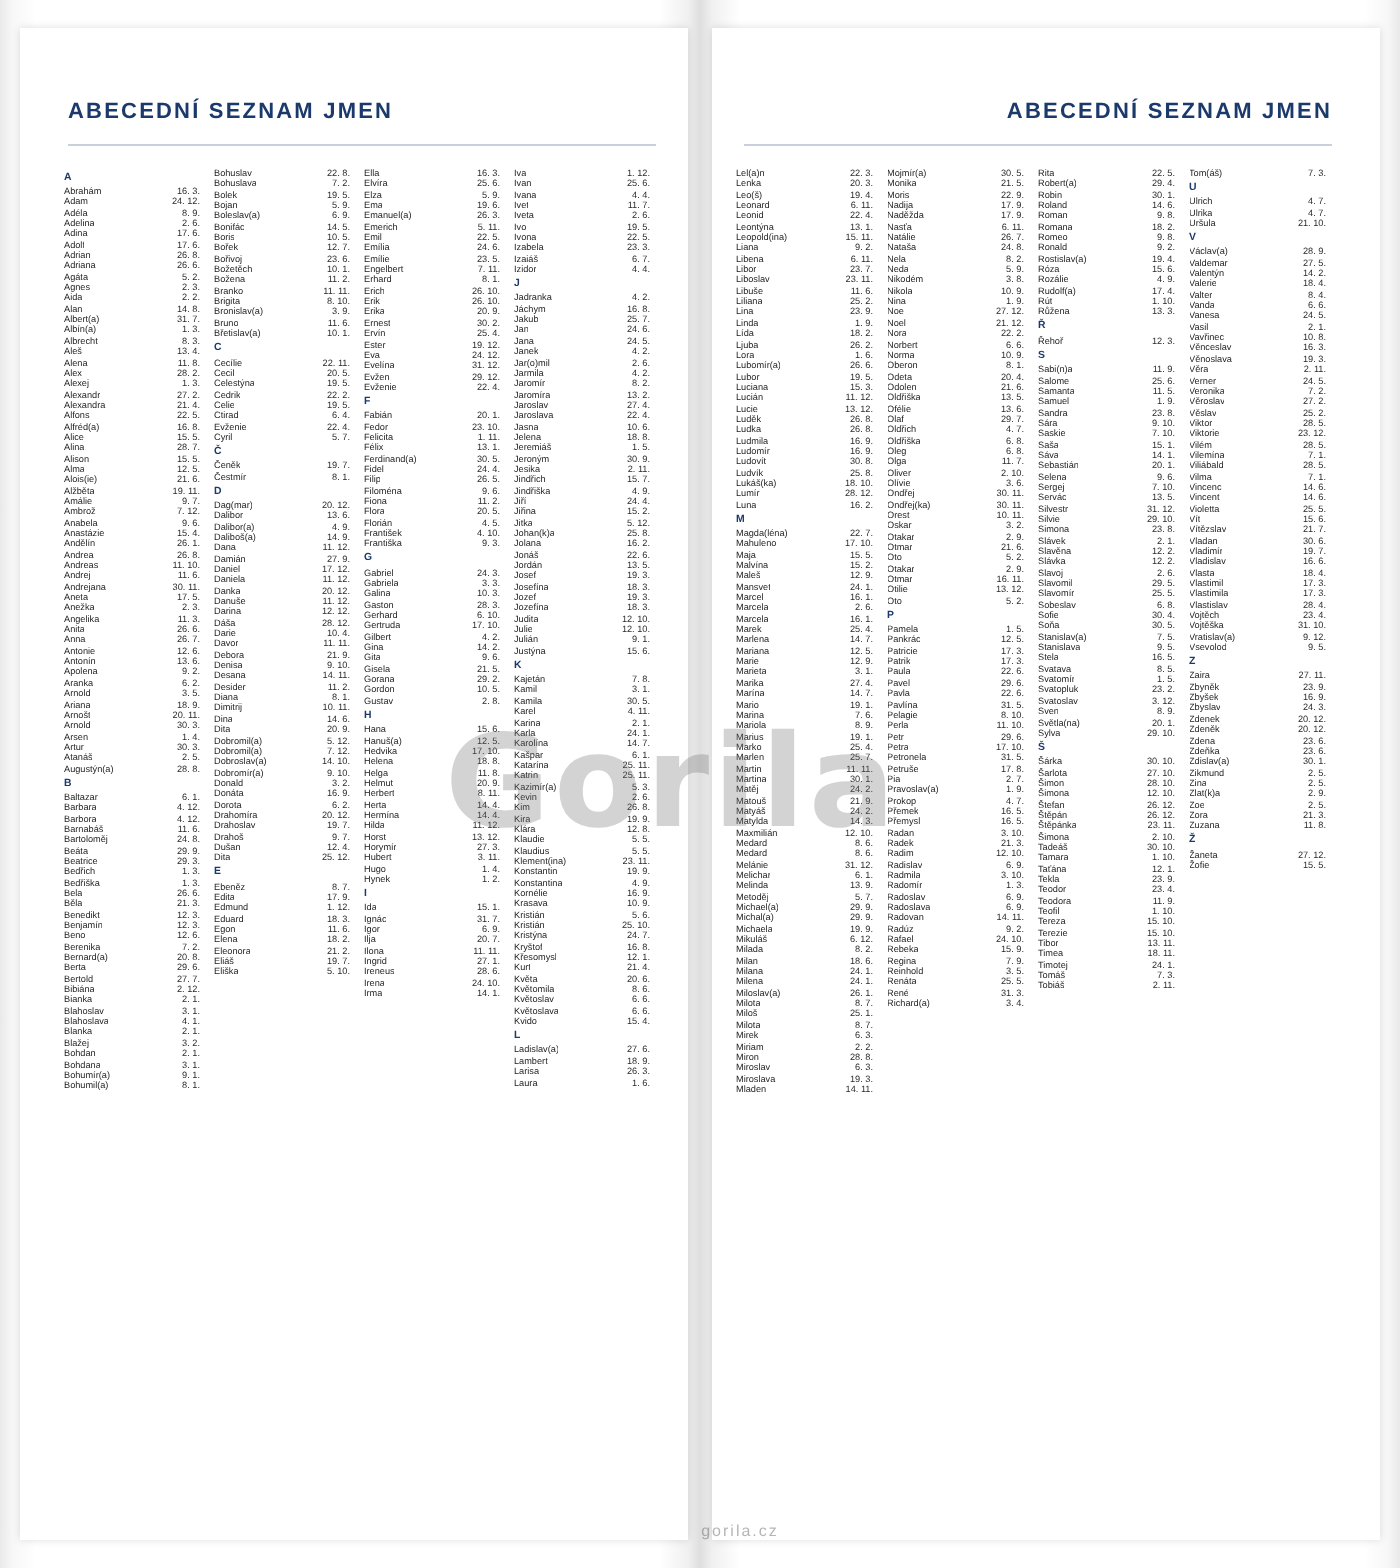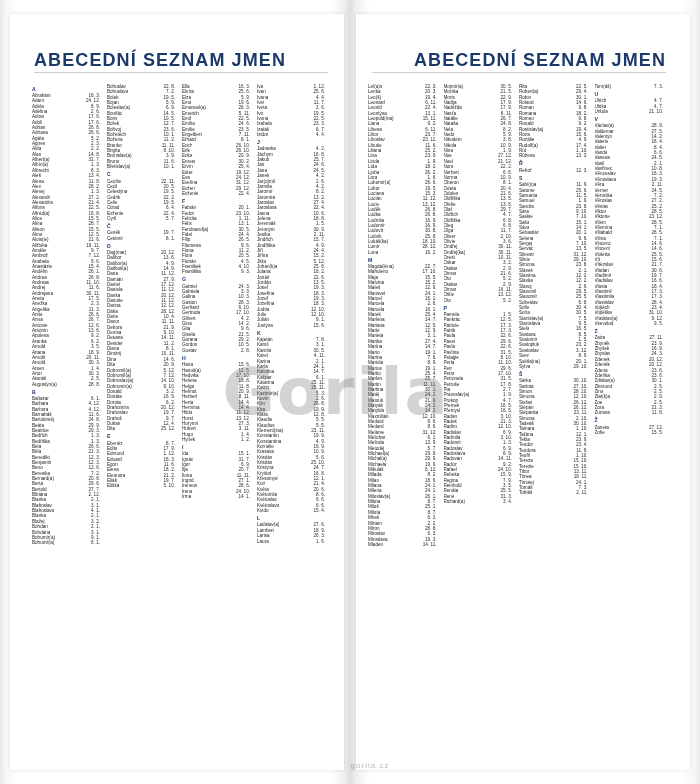--- a/index.html
+++ b/index.html
@@ -44,21 +44,21 @@
   .leaf-left  { left: 10px;  width: 334px; }
   .leaf-right { left: 356px; width: 334px; }
 
   .page-inner {
     position: absolute;
     top: 0; left: 0;
     width: 100%;
     height: 100%;
   }
   .page-title {
-    font-size: 18px;
+    font-size: 11px;
     font-weight: bold;
     letter-spacing: 1.1px;
     color: #1b3a6b;
     position: absolute;
     top: 36px;
   }
   .title-left  { left: 24px; }
   .title-right { right: 24px; text-align: right; }
 
   .rule {

